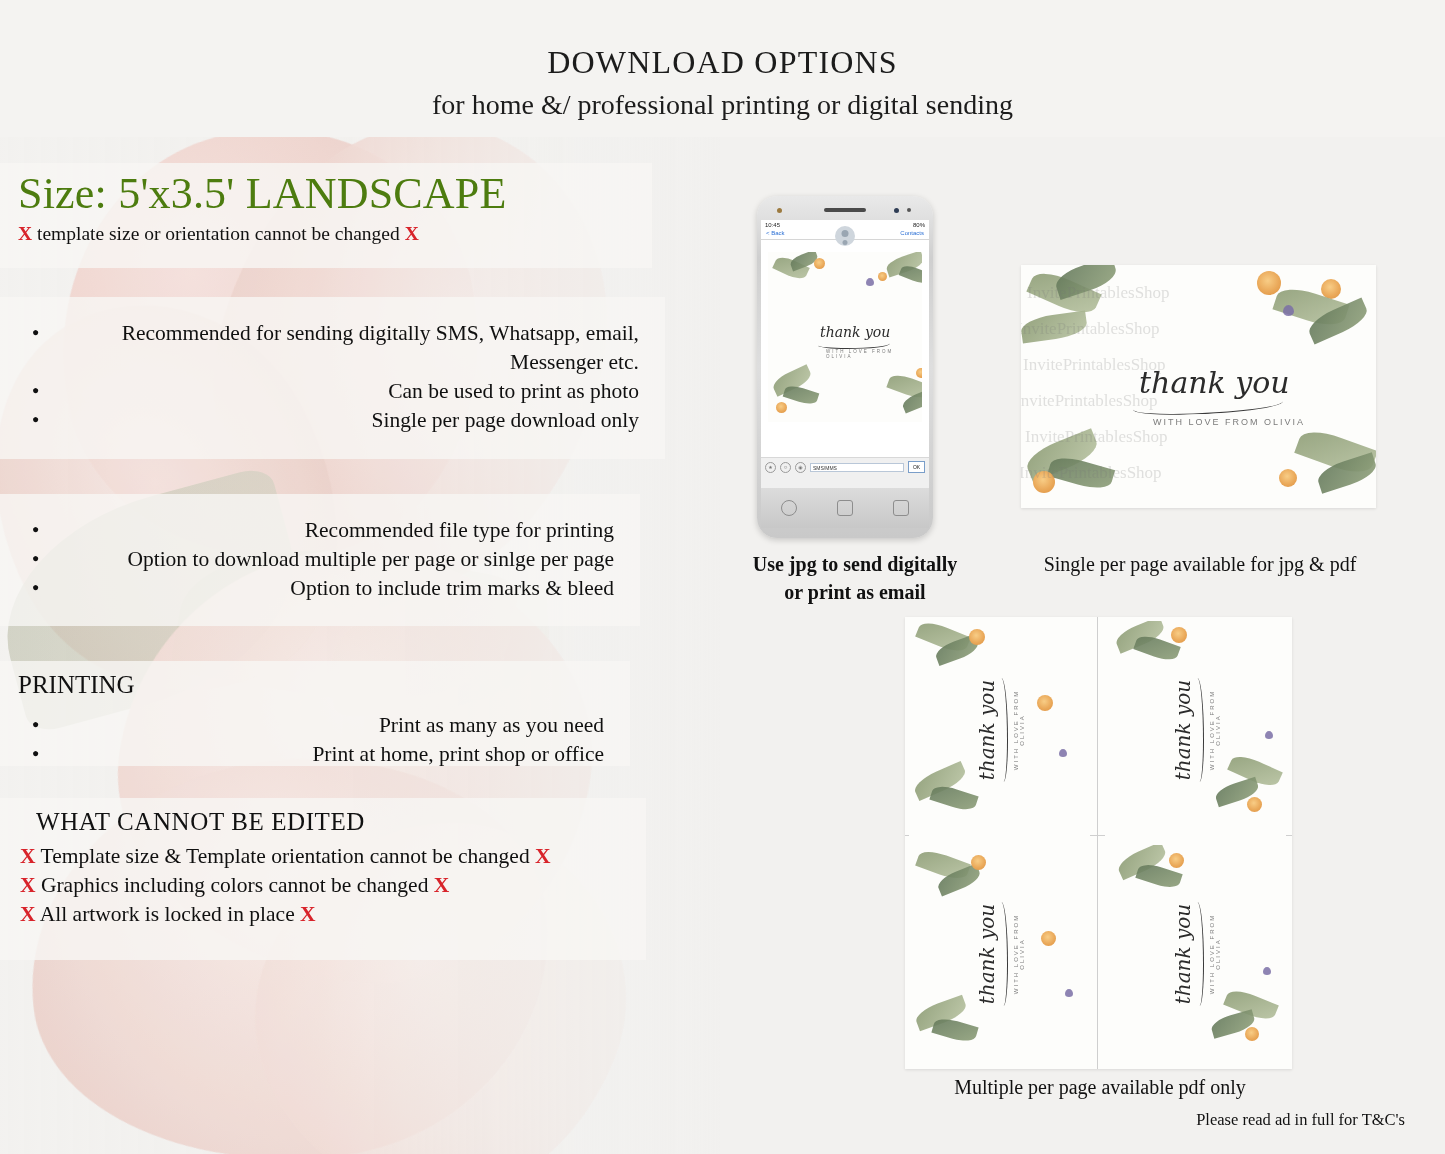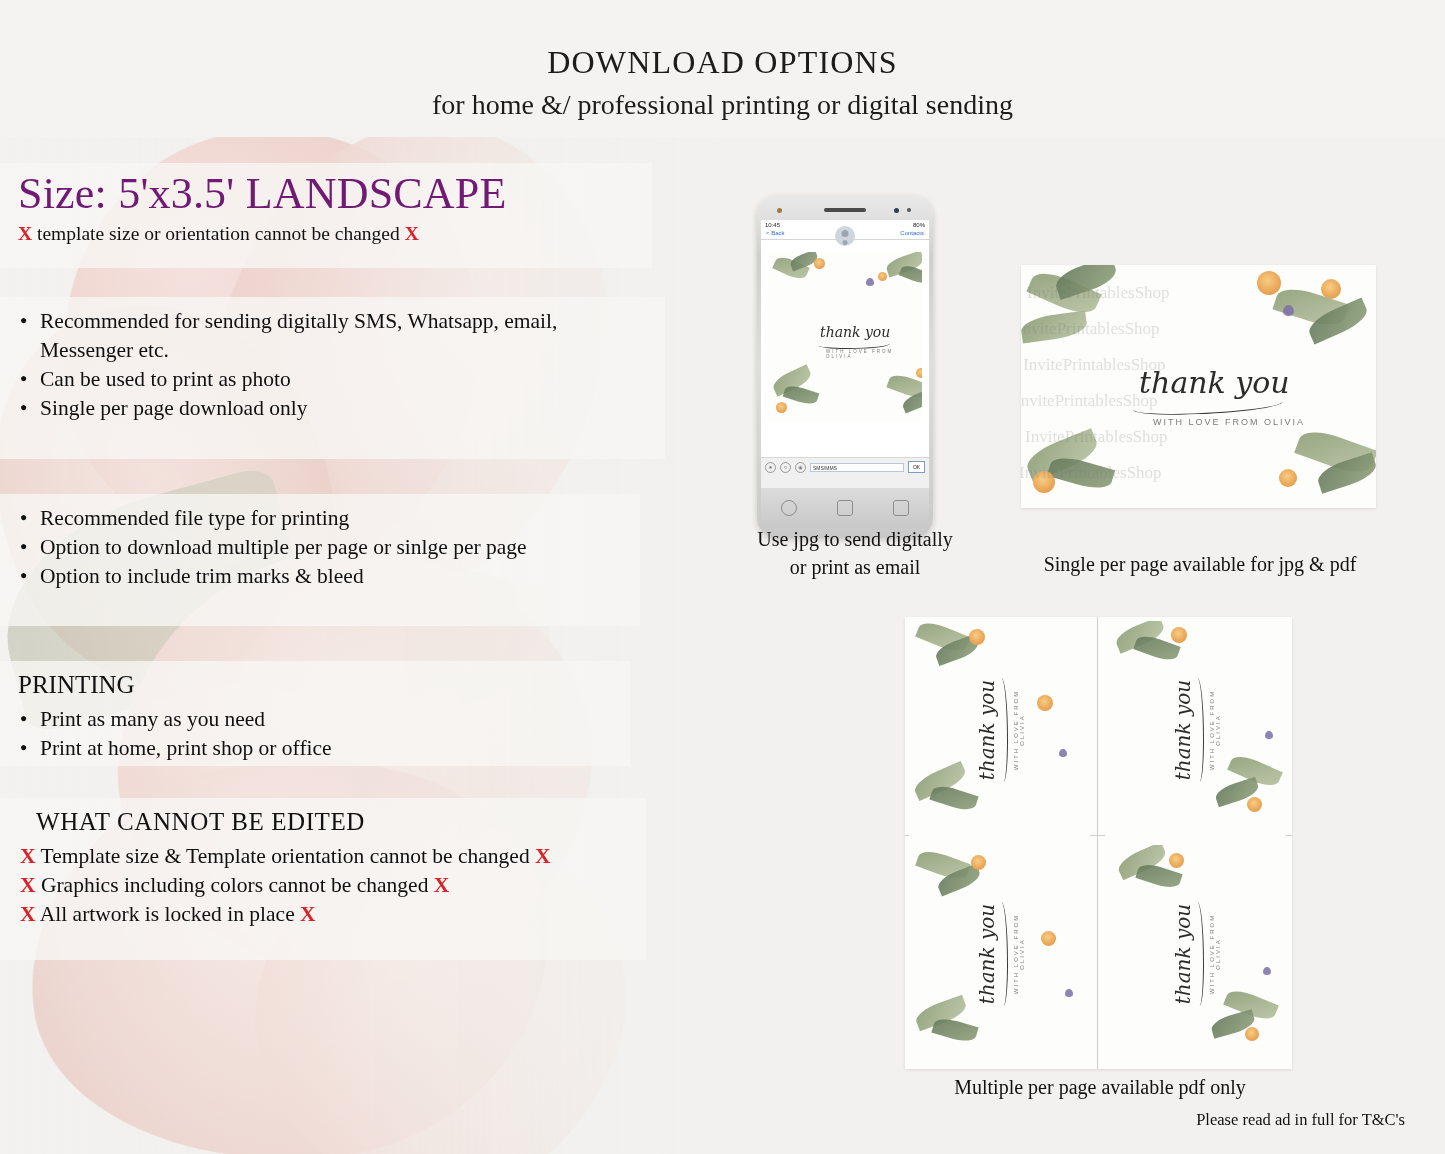--- a/index.html
+++ b/index.html
@@ -83,22 +83,23 @@
     box-sizing: border-box;
   }
   .panel .ttl {
     font-size: 25px;
     color: #111;
     margin: 0 0 6px 0;
   }
   .panel .ttl.underline { text-decoration: underline; }
   .panel ul {
     list-style: none;
-    margin: 0;
+    margin: 12px;
     padding: 0;
+    text-align: right;
   }
   .panel li {
     font-size: 21.5px;
     color: #101010;
     line-height: 29px;
     padding-left: 22px;
     position: relative;
   }
   .panel li:before {
     content: "●";
@@ -113,21 +114,21 @@
     font-size: 21.5px;
     line-height: 29px;
     color: #101010;
   }
   .x { color: #d8232a; font-weight: bold; }
 
   
   .panel-size { left: 0; top: 163px; width: 652px; height: 105px; padding-top: 4px; }
   .panel-size .big {
     font-size: 44px;
-    color: #701a75;
+    color: #4d7c0f;
     margin: 0;
     line-height: 54px;
     letter-spacing: 0.2px;
   }
   .panel-size .sub {
     font-size: 19.5px;
     color: #111;
     margin: 2px 0 0 0;
   }
 
@@ -386,21 +387,21 @@
 
   
   .caption {
     position: absolute;
     text-align: center;
     font-size: 20px;
     color: #111;
     z-index: 4;
     line-height: 28px;
   }
-  .cap-phone { left: 735px; top: 525px; width: 240px; }
+  .cap-phone { left: 735px; top: 550px; width: 240px; font-weight: bold; }
   .cap-single { left: 1010px; top: 550px; width: 380px; }
   .cap-multi { left: 905px; top: 1073px; width: 390px; }
   .cap-tc {
     position: absolute;
     left: 1060px; top: 1110px; width: 345px;
     text-align: right;
     font-size: 16.5px;
     color: #111;
     z-index: 4;
   }

